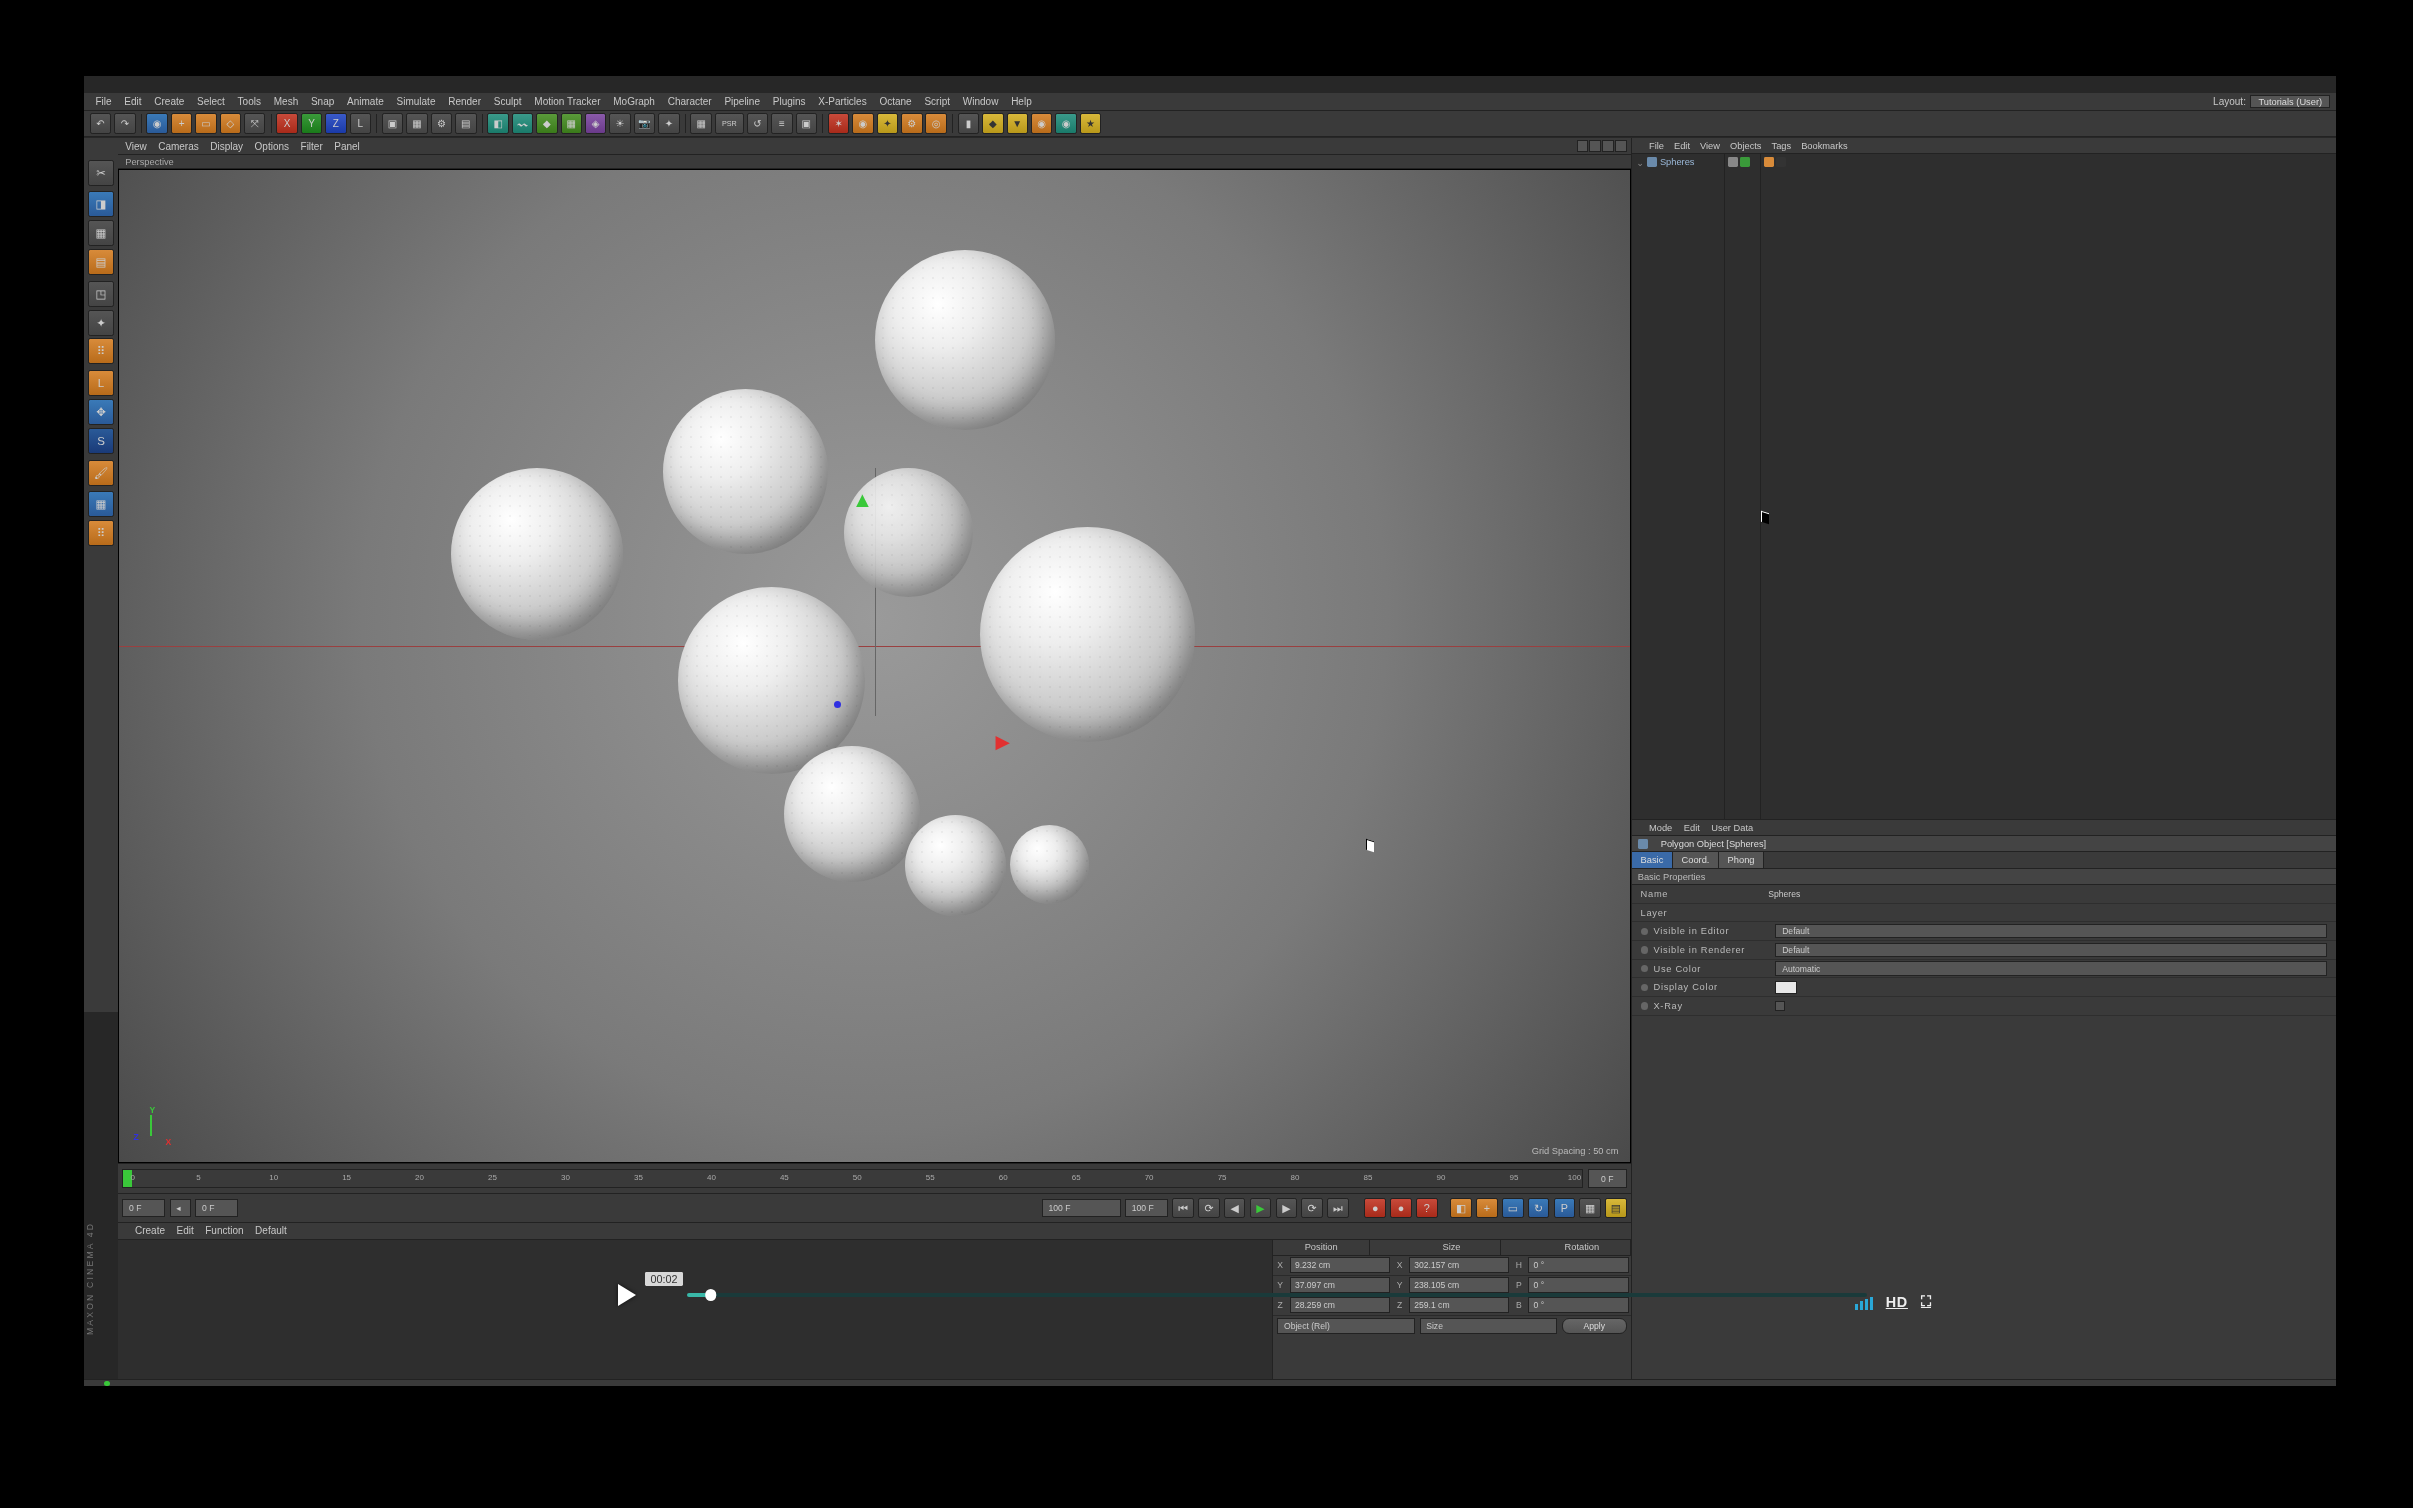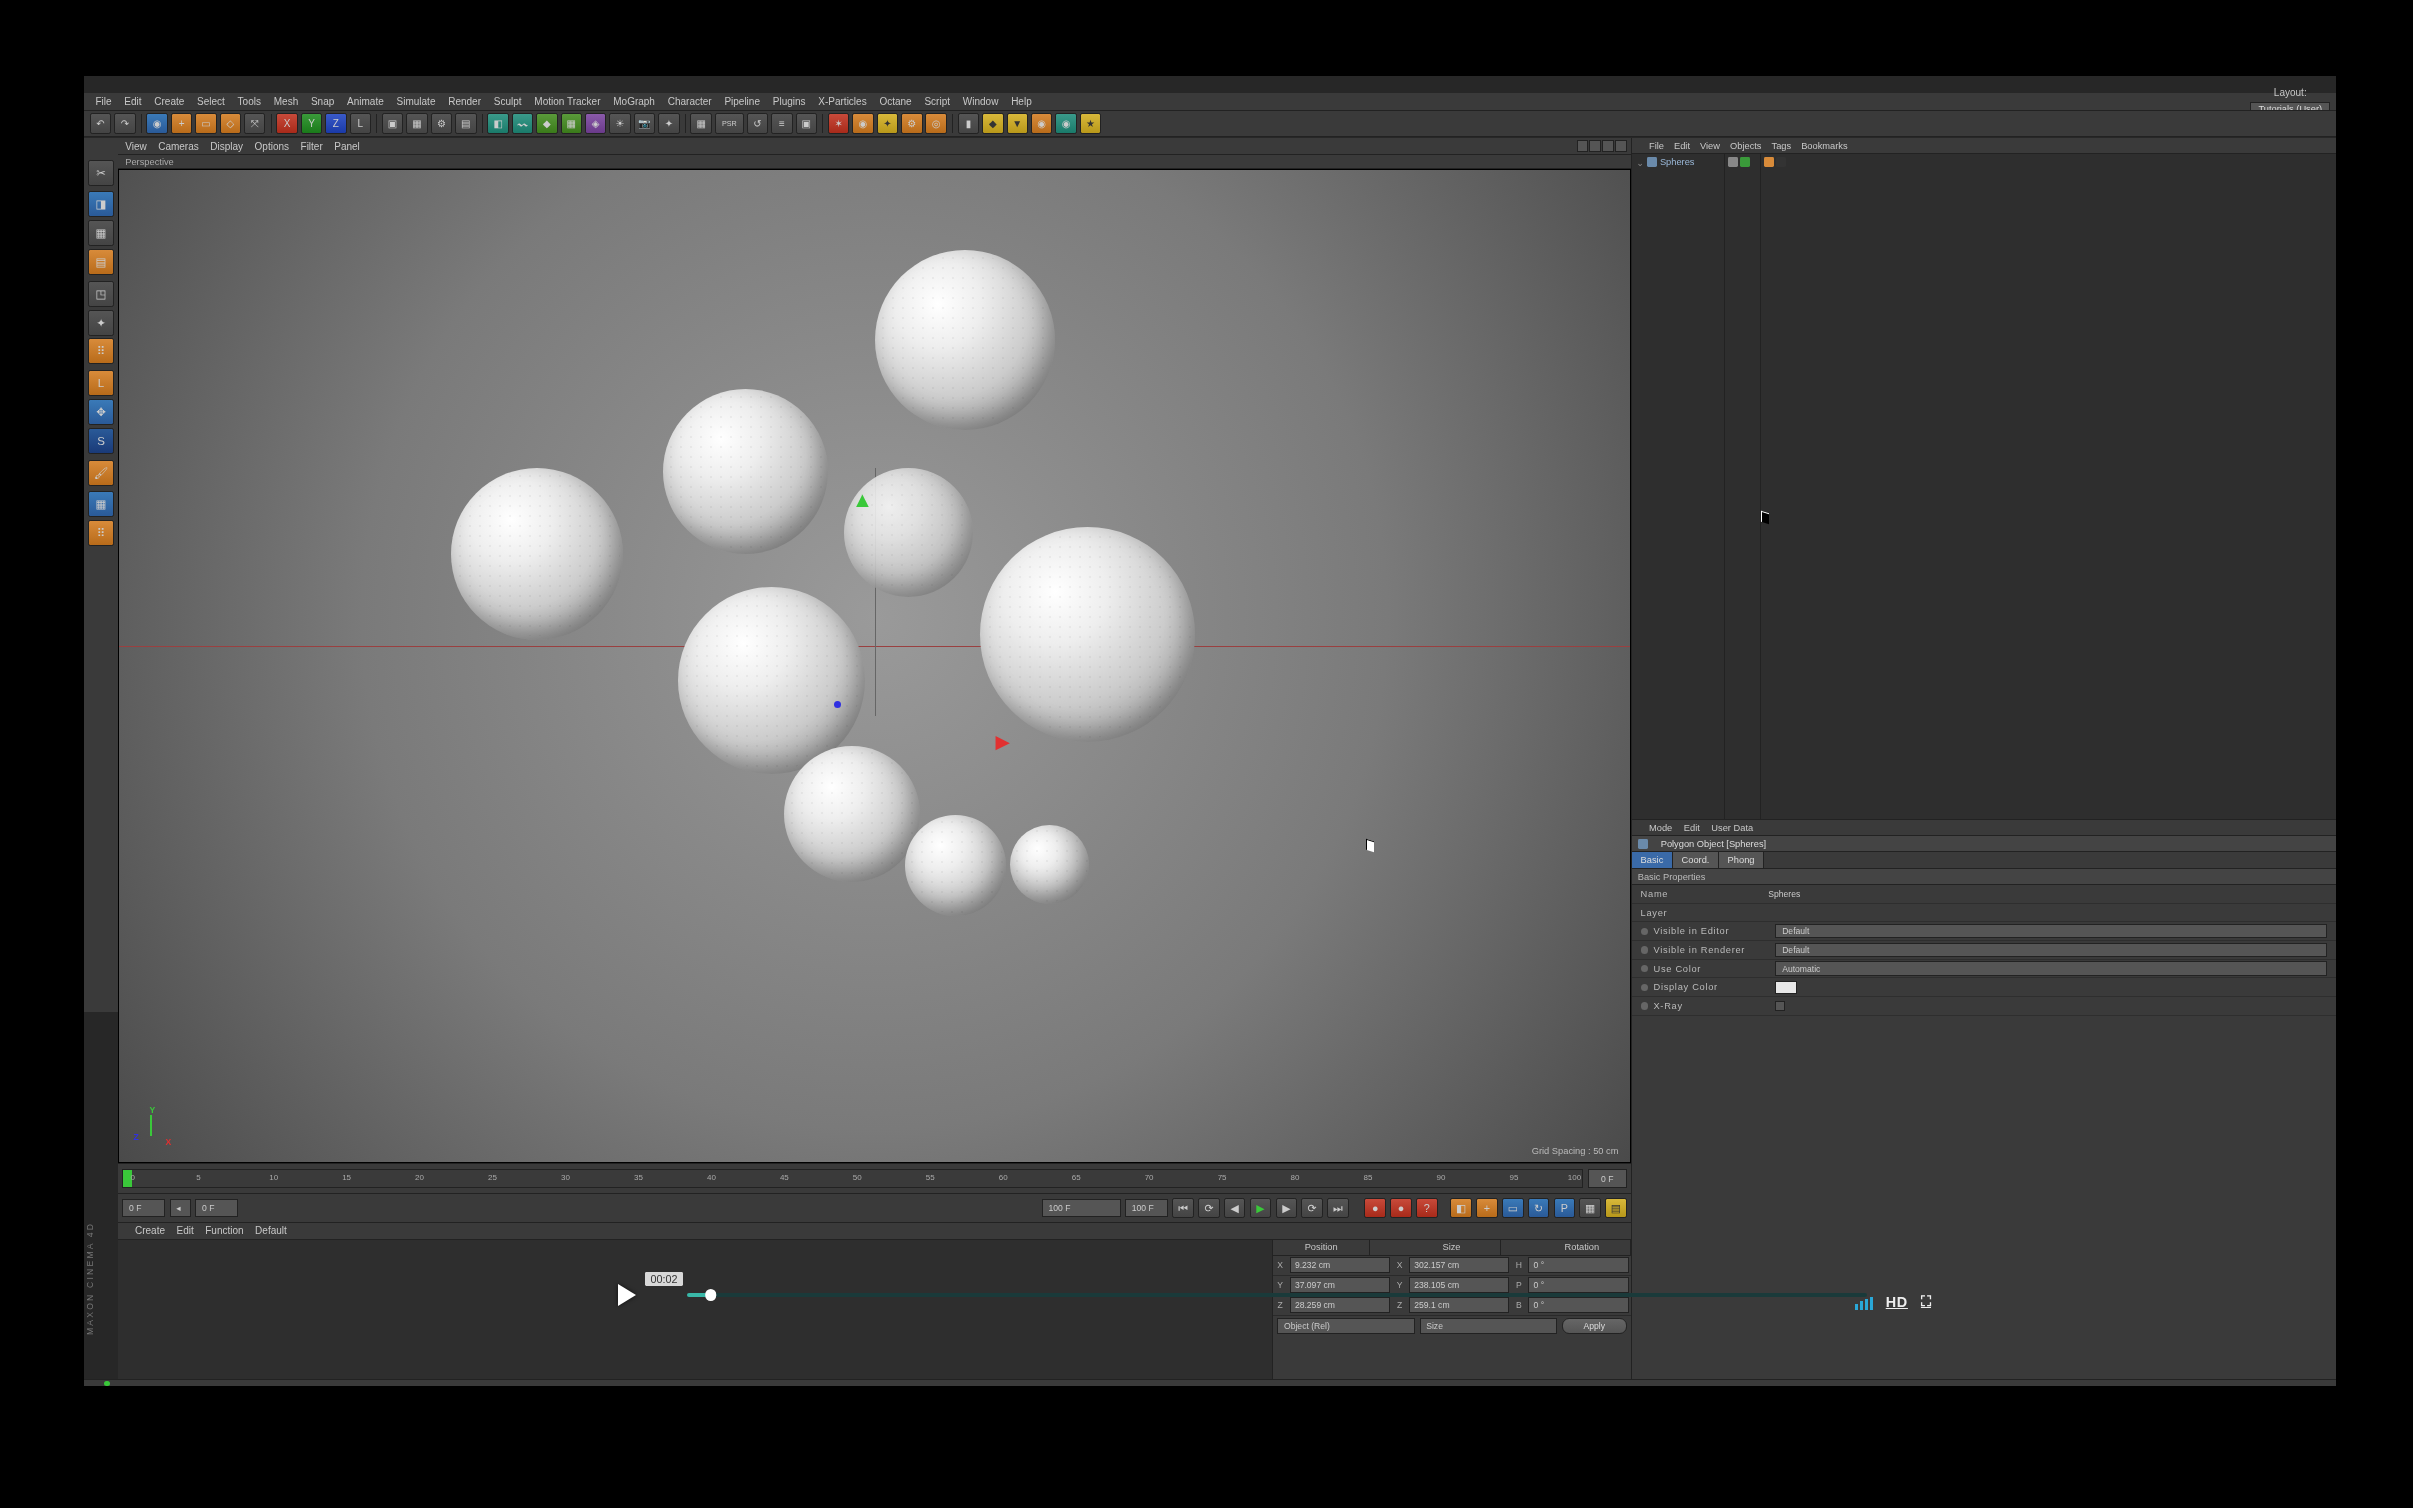--- a/index.html
+++ b/index.html
@@ -31,21 +31,21 @@
   #mainmenu {
     position: absolute; left:0; top:17px; right:0; height:17px;
     background: #3a3a3a;
     display:flex; align-items:center;
     padding-left:5.7px;
     gap:1.4px;
     color:#c8c8c8;
     font-size:10px;
   }
   #mainmenu .mitem { padding: 1.4px 5.7px; }
-  #mainmenu .layout { margin-left:auto; display:flex; align-items:center; gap:4.3px; padding-right:5.7px;flex-direction:column; }
+  #mainmenu .layout { margin-left:auto; display:flex; align-items:center; gap:4.3px; padding-right:5.7px; }
   #mainmenu .layout .laydd {
     background:#555; padding:0.7px 7.2px; font-size:9.3px; color:#ddd; border:0.7px solid #222;
   }
 
   
   #maintoolbar {
     position: absolute; left:0; top:34px; right:0; height:27px;
     background:#3a3a3a;
     display:flex; align-items:center;
     padding-left:5.7px; gap:2.9px;

